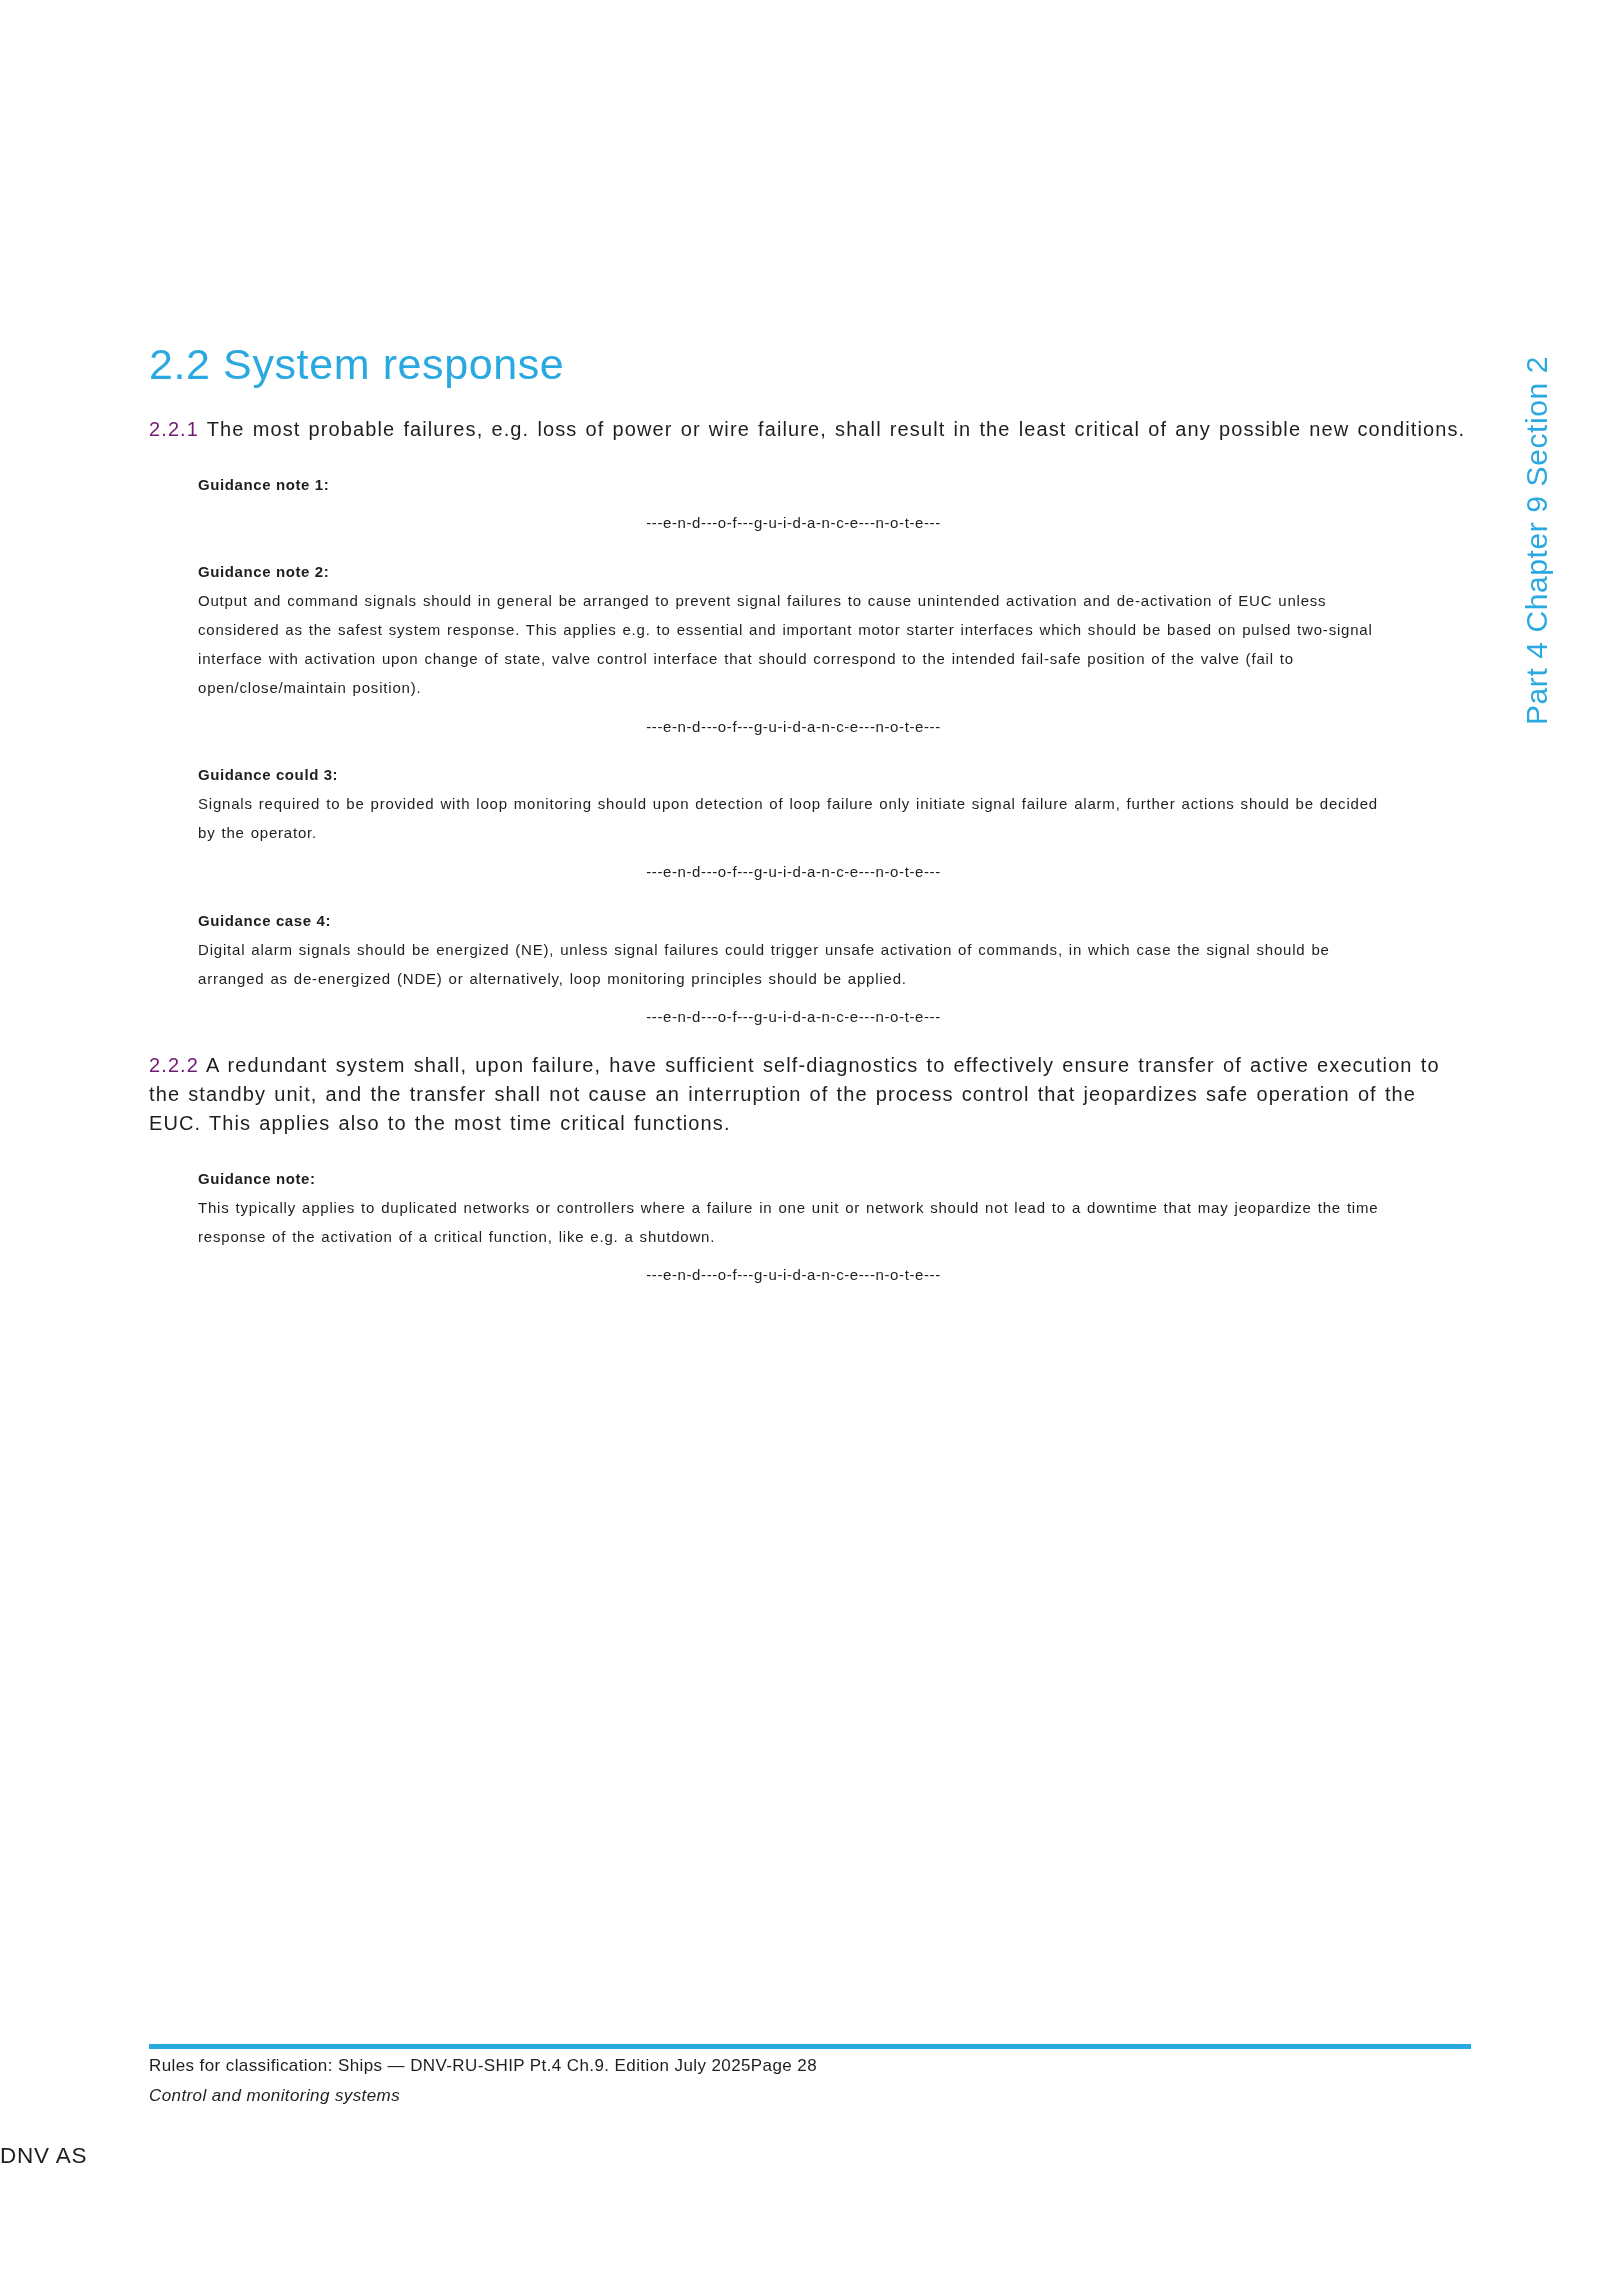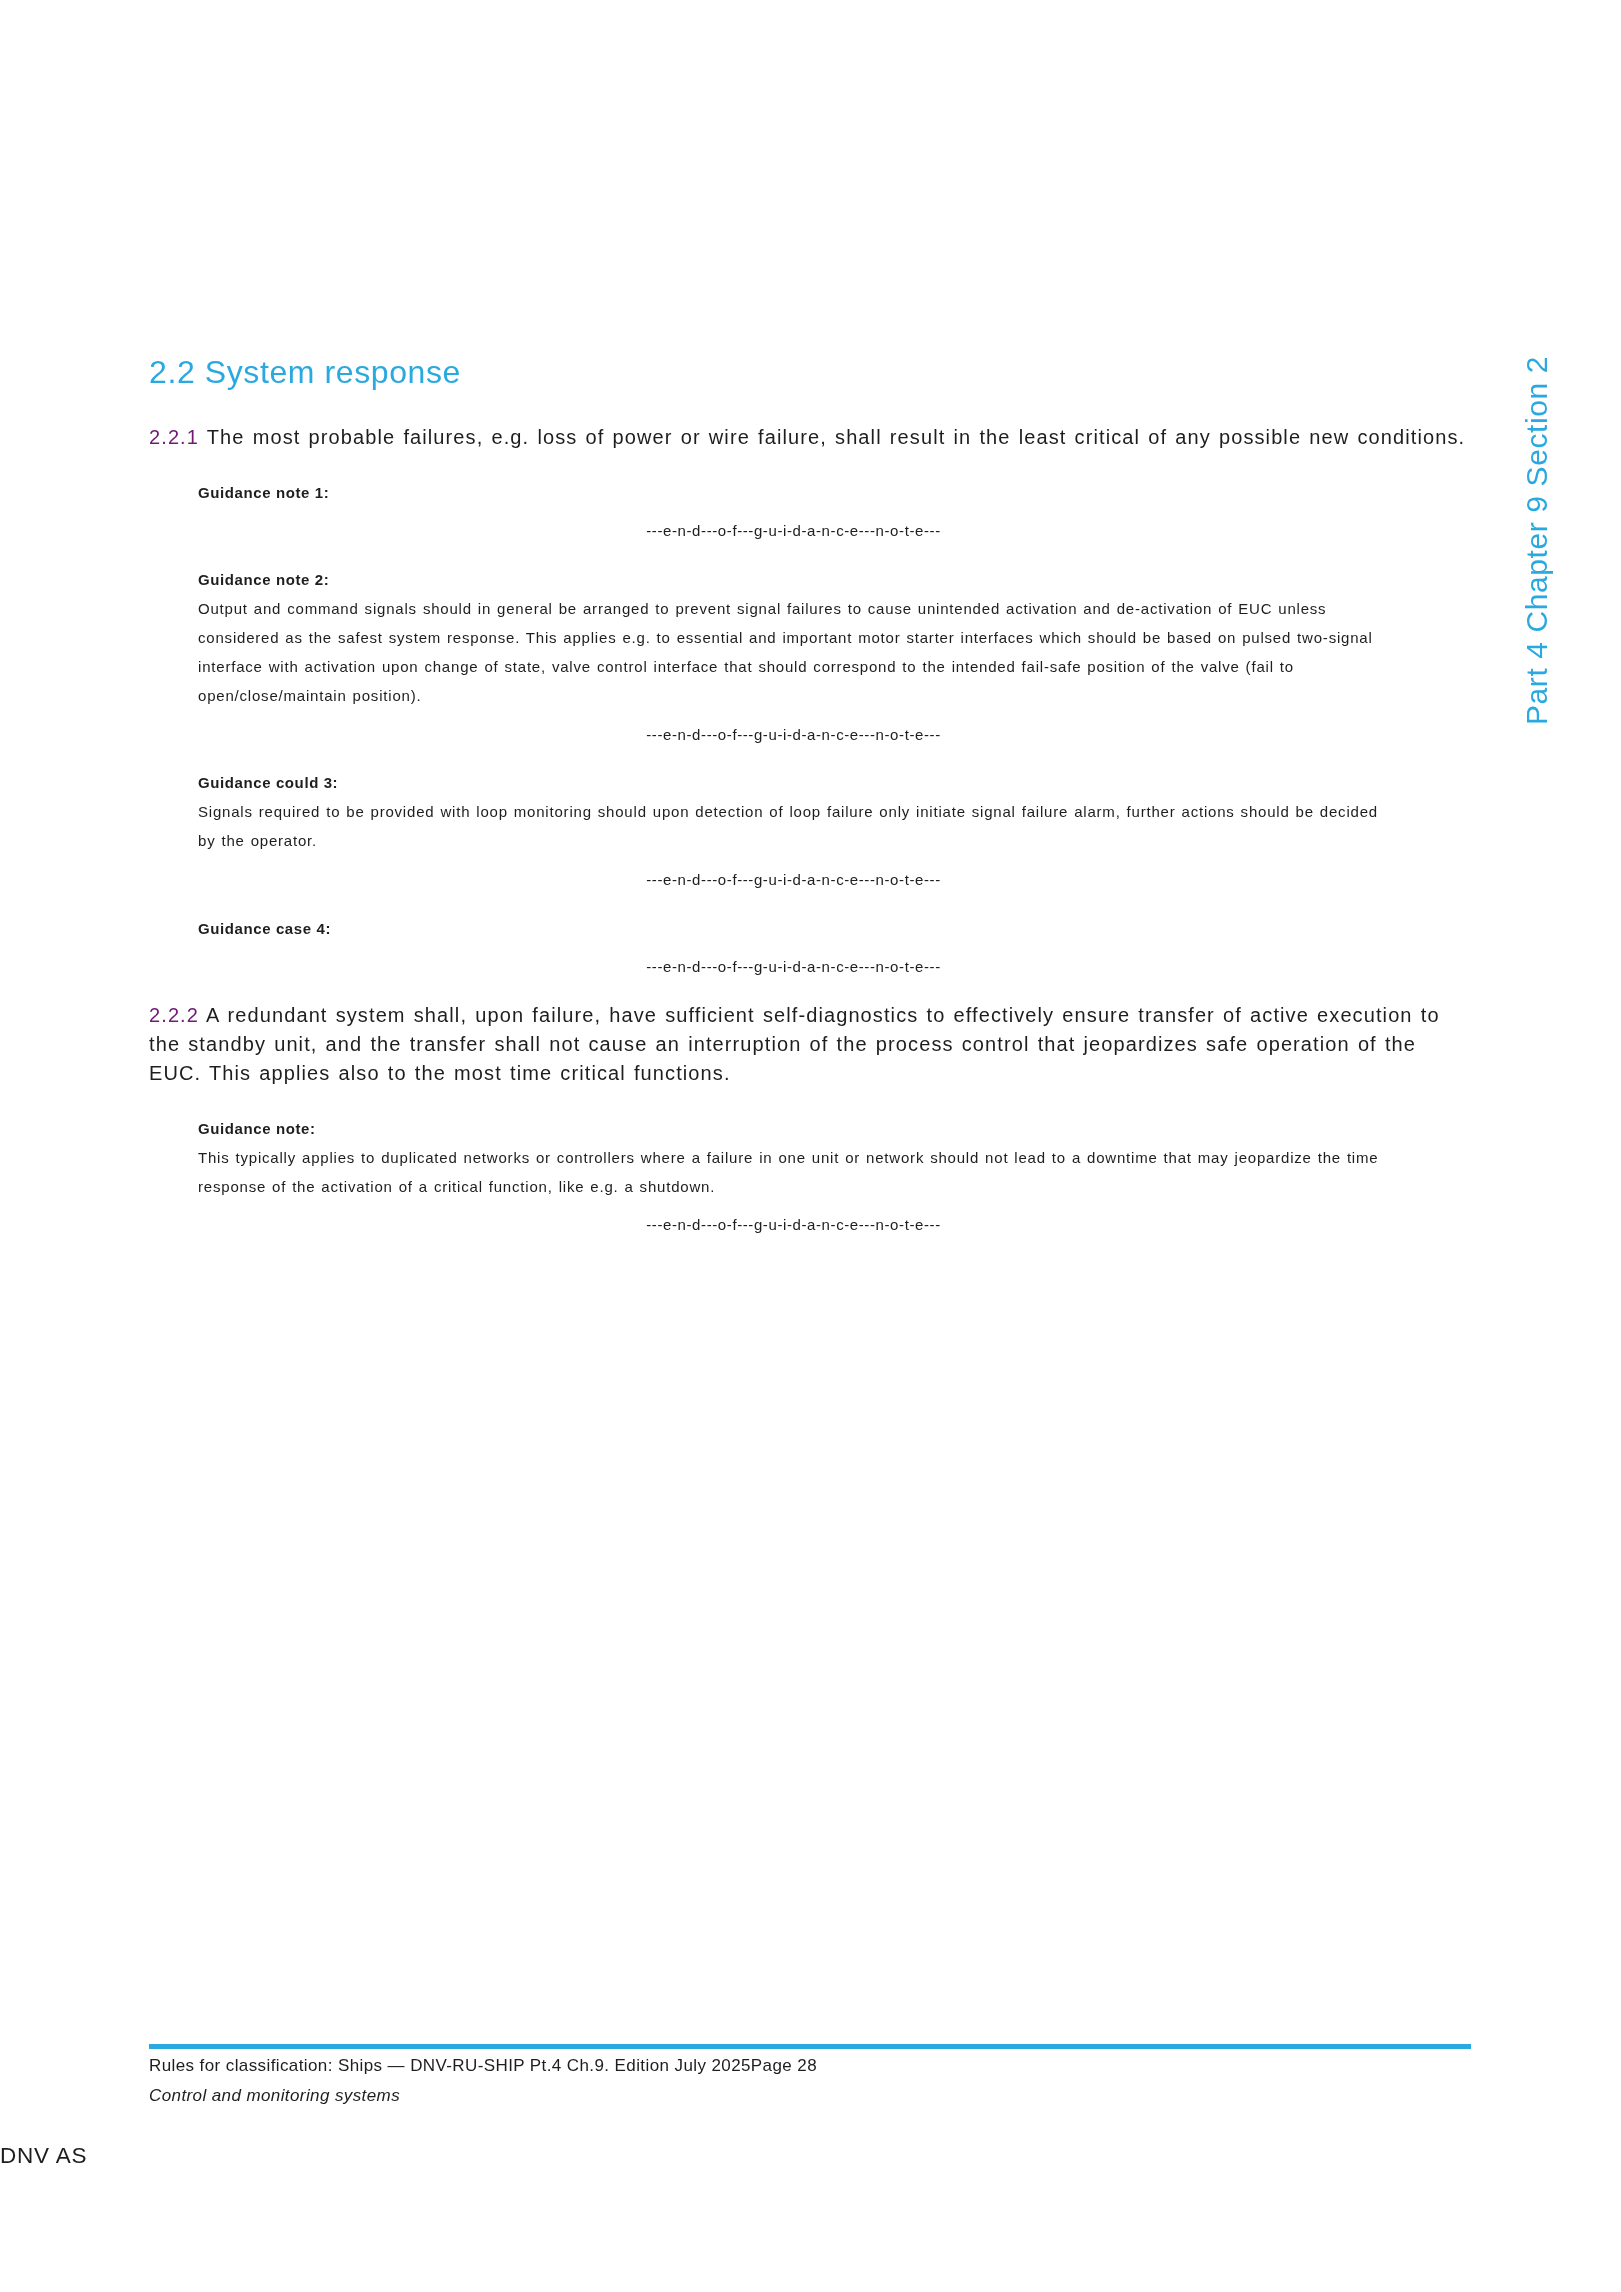--- a/index.html
+++ b/index.html
@@ -16,25 +16,25 @@
     color: #1f1d1e;
     overflow: hidden;
   }
   .content {
     position: absolute;
     left: 149px;
     top: 345px;
     width: 1321px;
   }
   .section-title {
-    font-size: 32px;
+    font-size: 43px;
     font-weight: 400;
     color: #2aa9e0;
     letter-spacing: 0.6px;
-    margin: 8px 0 31px 0;
+    margin: 0 0 31px 0;
     line-height: 39px;
   }
   .clause {
     font-size: 20px;
     line-height: 29px;
     letter-spacing: 1.1px;
     word-spacing: 1.5px;
     margin: 0 0 25.5px 0;
     width: 1321px;
   }
@@ -141,20 +141,21 @@
     </div>
 
     <div class="gnote">
       <p class="gnote-title">Guidance could 3:</p>
       <p class="gnote-body">Signals required to be provided with loop monitoring should upon detection of loop failure only initiate signal failure alarm, further actions should be decided by the operator.</p>
       <p class="endmark">---e-n-d---o-f---g-u-i-d-a-n-c-e---n-o-t-e---</p>
     </div>
 
     <div class="gnote">
       <p class="gnote-title">Guidance case 4:</p>
+      <p class="gnote-body">Digital alarm signals should be energized (NE), unless signal failures could trigger unsafe activation of commands, in which case the signal should be arranged as de-energized (NDE) or alternatively, loop monitoring principles should be applied.</p>
       <p class="endmark">---e-n-d---o-f---g-u-i-d-a-n-c-e---n-o-t-e---</p>
     </div>
 
     <p class="clause"><span class="clause-num">2.2.2</span> <span>A redundant system shall, upon failure, have sufficient self-diagnostics to effectively ensure transfer of active execution to the standby unit, and the transfer shall not cause an interruption of the process control that jeopardizes safe operation of the EUC. This applies also to the most time critical functions.</span></p>
 
     <div class="gnote">
       <p class="gnote-title">Guidance note:</p>
       <p class="gnote-body">This typically applies to duplicated networks or controllers where a failure in one unit or network should not lead to a downtime that may jeopardize the time response of the activation of a critical function, like e.g. a shutdown.</p>
       <p class="endmark">---e-n-d---o-f---g-u-i-d-a-n-c-e---n-o-t-e---</p>
     </div>

